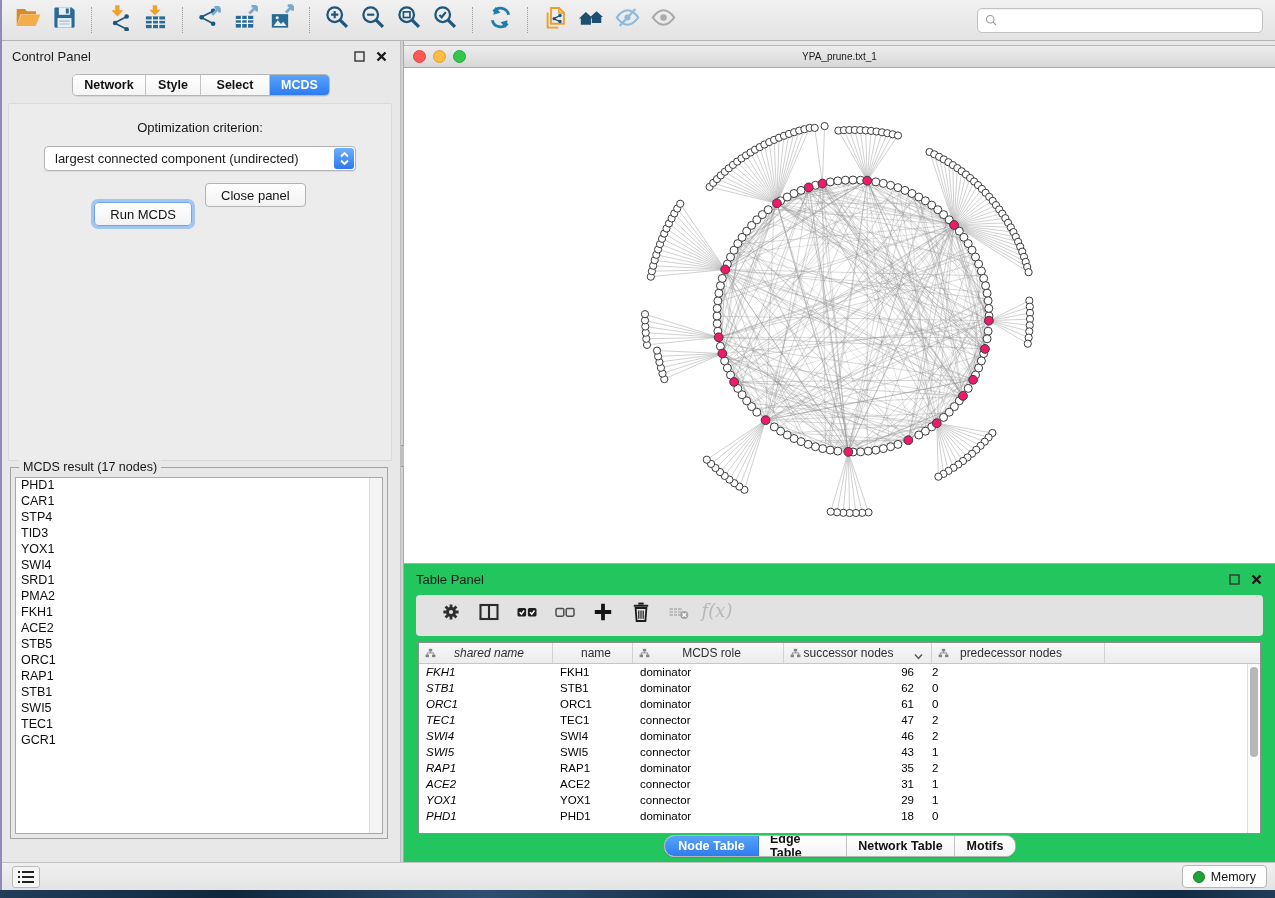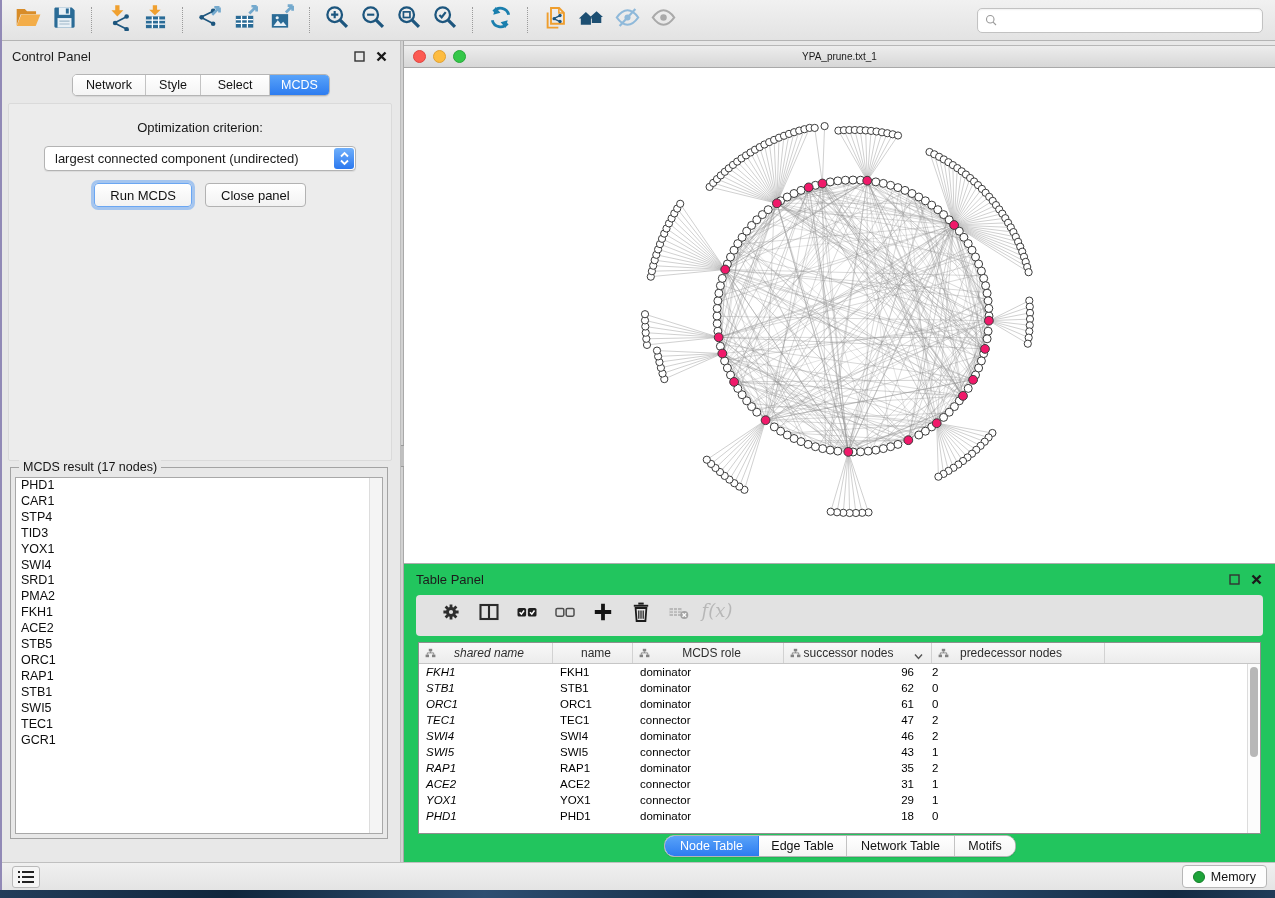--- a/index.html
+++ b/index.html
@@ -28,33 +28,33 @@
     box-shadow:inset 0 1px 2px rgba(0,0,0,.06);
   }
   #searchbox svg { width:15px; height:15px; flex:0 0 auto; }
   #searchbox input { border:none; outline:none; flex:1; font-size:12px; font-family:"Liberation Sans",sans-serif; background:transparent; margin-left:5px; }
   
   #control-panel { position:absolute; left:0; top:41px; width:400px; height:821px; background:#e8e8e8; }
   .panel-header { position:relative; height:26px; display:flex; align-items:center; padding:4px 12px 0 12px; font-size:13px; color:#1c1c1c; }
   .panel-header .hdr-btns { margin-left:auto; display:flex; align-items:center; gap:9px; }
   .hdr-btn { width:13px; height:13px; display:flex; align-items:center; justify-content:center; }
   .segmented { position:absolute; display:flex; border:1px solid #b5b5b5; border-radius:5px; overflow:hidden; background:#fff; height:22px; box-shadow:0 1px 1px rgba(0,0,0,.08); }
-  .seg-tab { display:flex; align-items:center; justify-content:center; font-size:12.5px; color:#111; background:linear-gradient(#ffffff,#f4f4f4); border-right:1px solid #c3c3c3; padding:0 11px; }
+  .seg-tab { display:flex; align-items:center; justify-content:center; font-size:12.5px; color:#111; background:linear-gradient(#ffffff,#f4f4f4); border-right:1px solid #c3c3c3; padding:0 11px;font-weight:bold; }
   .seg-tab:last-child { border-right:none; }
   .seg-tab.active { background:linear-gradient(#59a3f9,#2d7cf0); color:#fff; border-right-color:#2d7cf0; }
   #cp-tabs { left:72px; top:33px; }
   #cp-tabs .seg-tab:nth-child(1){width:73px;} #cp-tabs .seg-tab:nth-child(2){width:55px;}
   #cp-tabs .seg-tab:nth-child(3){width:69px;} #cp-tabs .seg-tab:nth-child(4){width:59px;}
   #cp-body { position:absolute; left:8px; top:62px; width:384px; height:358px; background:#ececec; border:1px solid #dadada; border-radius:2px; }
   .opt-label { text-align:center; margin-top:16px; font-size:13px; color:#161616; }
   .dropdown { position:relative; width:312px; height:25px; margin:11px auto 0 auto; background:#fff; border:1px solid #b3b3b3; border-radius:4px; display:flex; align-items:center; padding:0 26px 0 10px; font-size:13px; box-shadow:0 1px 1px rgba(0,0,0,.07); }
   .dropdown .stepper { position:absolute; right:1px; top:1px; width:20px; height:21px; border-radius:3px; background:linear-gradient(#70b0fb,#2b78ef); display:flex; align-items:center; justify-content:center; }
   .btn-row { display:flex; justify-content:center; gap:13px; margin-top:12px; }
   .mac-btn { font-family:"Liberation Sans",sans-serif; font-size:13px; color:#111; background:linear-gradient(#ffffff,#f2f2f2); border:1px solid #b2b2b2; border-radius:4px; height:24px; padding:0 15px; }
-  .mac-btn.focused { box-shadow:0 0 0 3px rgba(106,166,242,.55); border-color:#6aa6f2; }
+  .mac-btn.focused { box-shadow:0 0 0 3px rgba(106,166,242,.55); border-color:#6aa6f2;margin-top:19px; }
   #result-group { position:absolute; left:10px; top:426px; width:378px; height:372px; border:1px solid #a3a3a3; }
   #result-title { position:absolute; left:8px; top:-8px; background:#e8e8e8; padding:0 4px; font-size:12.5px; color:#141414; }
   #result-list { position:absolute; left:4px; right:4px; top:9px; bottom:4px; background:#fff; border:1px solid #a8a8a8; overflow:hidden; }
   #result-scroll { position:absolute; right:0; top:0; bottom:0; width:13px; background:#f4f4f4; border-left:1px solid #ddd; }
   .list-item { font-size:12.5px; line-height:15.9px; padding-left:5px; color:#0d0d0d; }
   
   #splitter { position:absolute; left:400px; top:41px; width:4px; height:821px; background:#d2d2d2; border-left:1px solid #bdbdbd; border-right:1px solid #a9a9a9; }
   #splitter .grip { position:absolute; left:0; top:404px; width:4px; height:22px; background:#c0c0c0; border-top:1px solid #9a9a9a; border-bottom:1px solid #9a9a9a; }
   
   #network-window { position:absolute; left:404px; top:45px; width:871px; height:518px; border-top:1px solid #b7b7b7; }

